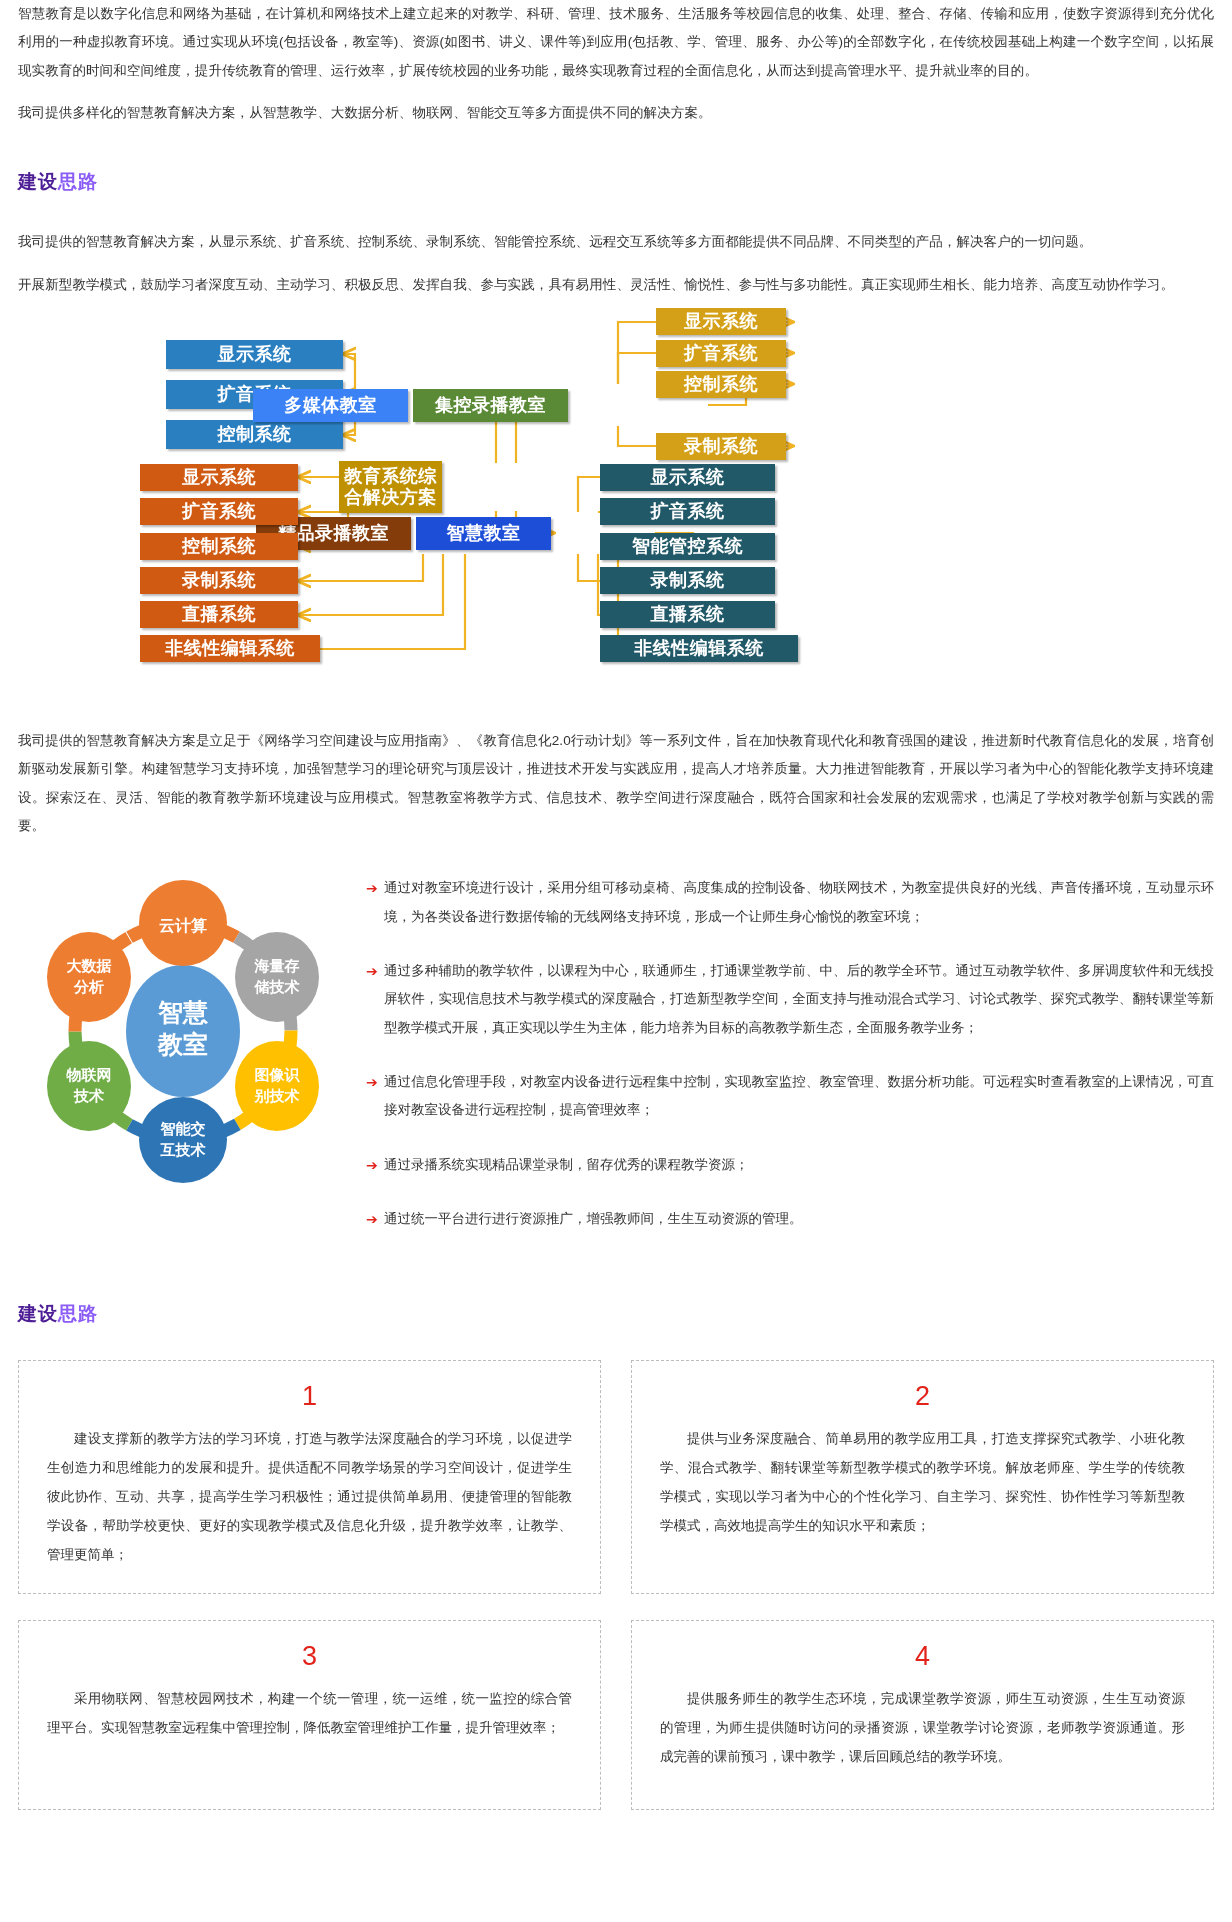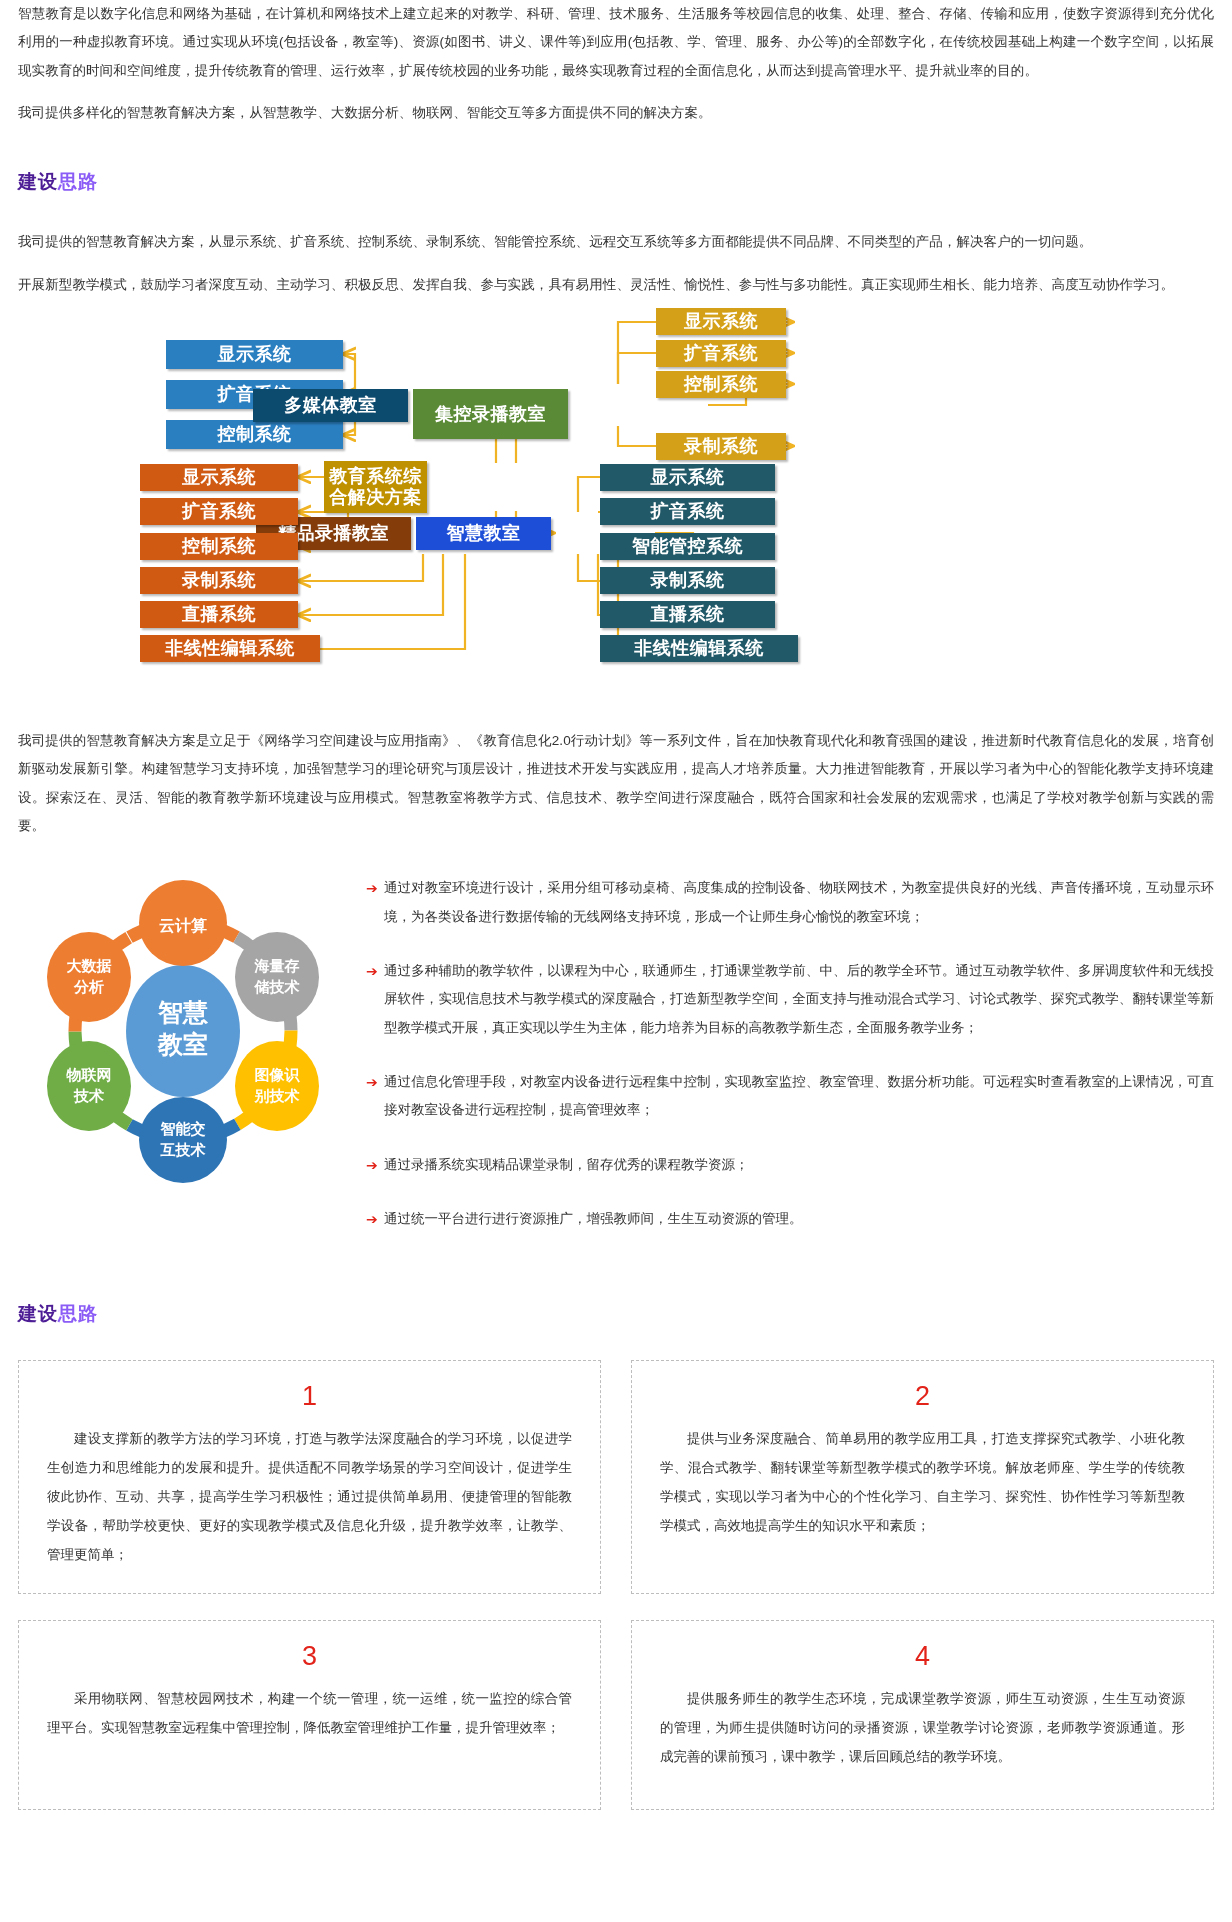--- a/index.html
+++ b/index.html
@@ -36,21 +36,21 @@
     color:#ffffff;
     font-size:18px;
     font-weight:bold;
     letter-spacing:0.5px;
     text-align:center;
     box-shadow:1.5px 1.5px 2px rgba(0,0,0,.28);
     z-index:3;
     line-height:1.15;
   }
   .n-blue   { background:#2a7fc1; }
-  .n-navy   { background:#0c4a6e; }
+  .n-navy   { background:#3b82f6; }
   .n-green  { background:#5b8a36; }
   .n-gold   { background:#d4a017; }
   .n-goldc  { background:#bf9000; }
   .n-orange { background:#d05a11; }
   .n-brown  { background:#843c0b; }
   .n-teal   { background:#1d4ed8; }
   .n-teal2  { background:#215968; }
 
   
   .mid-block { display:flex; align-items:flex-start; gap:10px; margin:28px 0 10px 0; }
@@ -128,26 +128,26 @@
         <path d="M470,92 L432,92"></path>
         <path d="M506,92 L540,92"></path>
       </g>
     </svg>
 
     <div class="node n-blue" style="left:148px; top:27px;  width:177px; height:29px;">显示系统</div>
     <div class="node n-blue" style="left:148px; top:67px;  width:177px; height:29px;">扩音系统</div>
     <div class="node n-blue" style="left:148px; top:107px; width:177px; height:29px;">控制系统</div>
     <div class="node n-navy" style="left:235px; top:76px;  width:155px; height:33px; left:235px;">多媒体教室</div>
 
-    <div class="node n-goldc" style="left:306px; top:148px; width:103px; height:52px; flex-direction:column;">
+    <div class="node n-goldc" style="left:321px; top:148px; width:103px; height:52px; flex-direction:column;">
       <span>教育系统综</span>
       <span>合解决方案</span>
     </div>
 
-    <div class="node n-green" style="left:395px; top:76px; width:155px; height:50px;font-family:Liberation Serif, serif;">集控录播教室</div>
+    <div class="node n-green" style="left:395px; top:76px; width:155px; height:33px;font-family:Liberation Serif, serif;">集控录播教室</div>
     <div class="node n-gold" style="left:638px; top:-5px; width:130px; height:27px;">显示系统</div>
     <div class="node n-gold" style="left:638px; top:27px; width:130px; height:27px;">扩音系统</div>
     <div class="node n-gold" style="left:638px; top:58px; width:130px; height:27px;">控制系统</div>
     <div class="node n-gold" style="left:638px; top:120px; width:130px; height:27px;">录制系统</div>
 
     <div class="node n-brown" style="left:238px; top:204px; width:155px; height:33px;">精品录播教室</div>
     <div class="node n-orange" style="left:122px; top:151px; width:158px; height:27px;">显示系统</div>
     <div class="node n-orange" style="left:122px; top:185px; width:158px; height:27px;">扩音系统</div>
     <div class="node n-orange" style="left:122px; top:220px; width:158px; height:27px;">控制系统</div>
     <div class="node n-orange" style="left:122px; top:254px; width:158px; height:27px;">录制系统</div>

